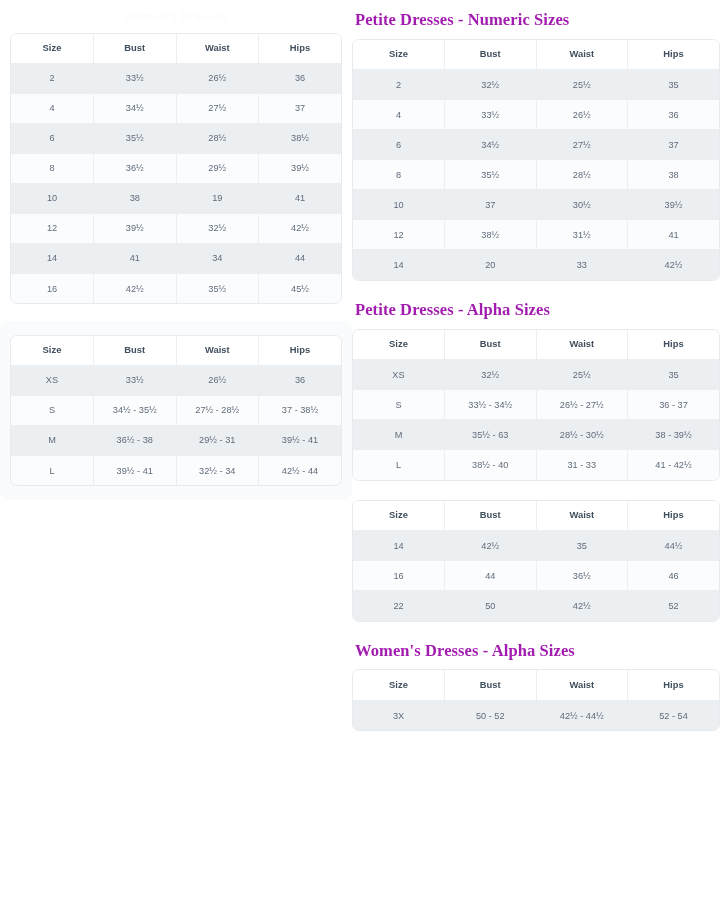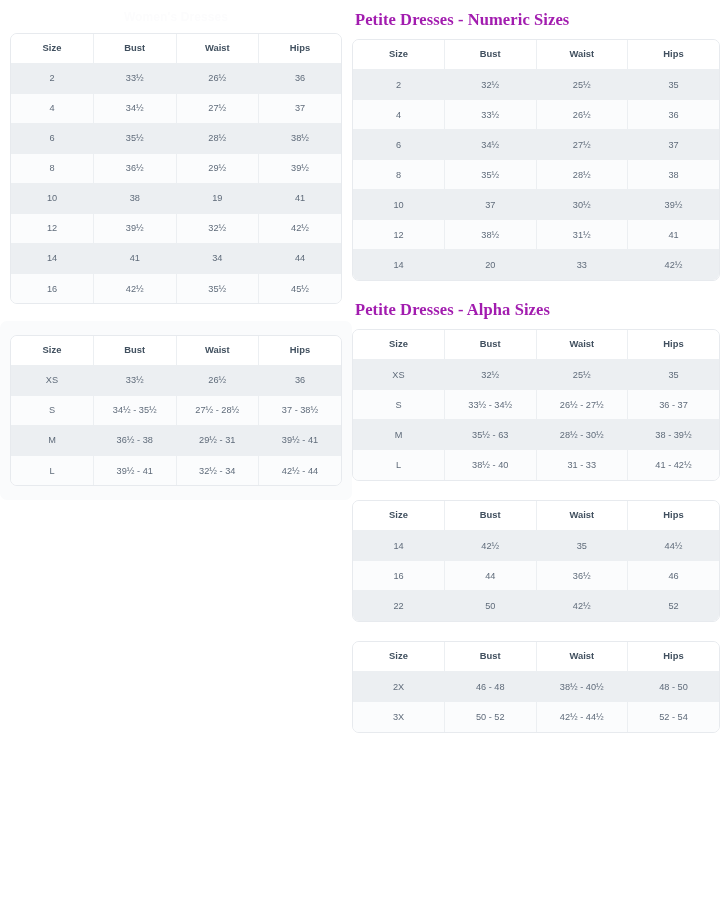--- a/index.html
+++ b/index.html
@@ -394,39 +394,34 @@
                         <td>42½</td>
                         <td>52</td>
                       </tr>
                     </tbody>
                   </table>
                 </div>
               </div>
             </div>
           </div>
           <div class="section-block right">
+            <div class="section-heading">Women's Dresses - Alpha Sizes</div>
             <div class="panel-plain">
               <div class="">
                 <div class="table-card">
                   <table class="size-table">
                     <thead>
                       <tr>
                         <th>Size</th>
                         <th>Bust</th>
                         <th>Waist</th>
                         <th>Hips</th>
                       </tr>
                     </thead>
                     <tbody>
-                      <tr>
-                        <td>2X</td>
-                        <td>46 - 48</td>
-                        <td>38½ - 40½</td>
-                        <td>48 - 50</td>
-                      </tr>
                       <tr>
                         <td>3X</td>
                         <td>50 - 52</td>
                         <td>42½ - 44½</td>
                         <td>52 - 54</td>
                       </tr>
                     </tbody>
                   </table>
                 </div>
               </div>

